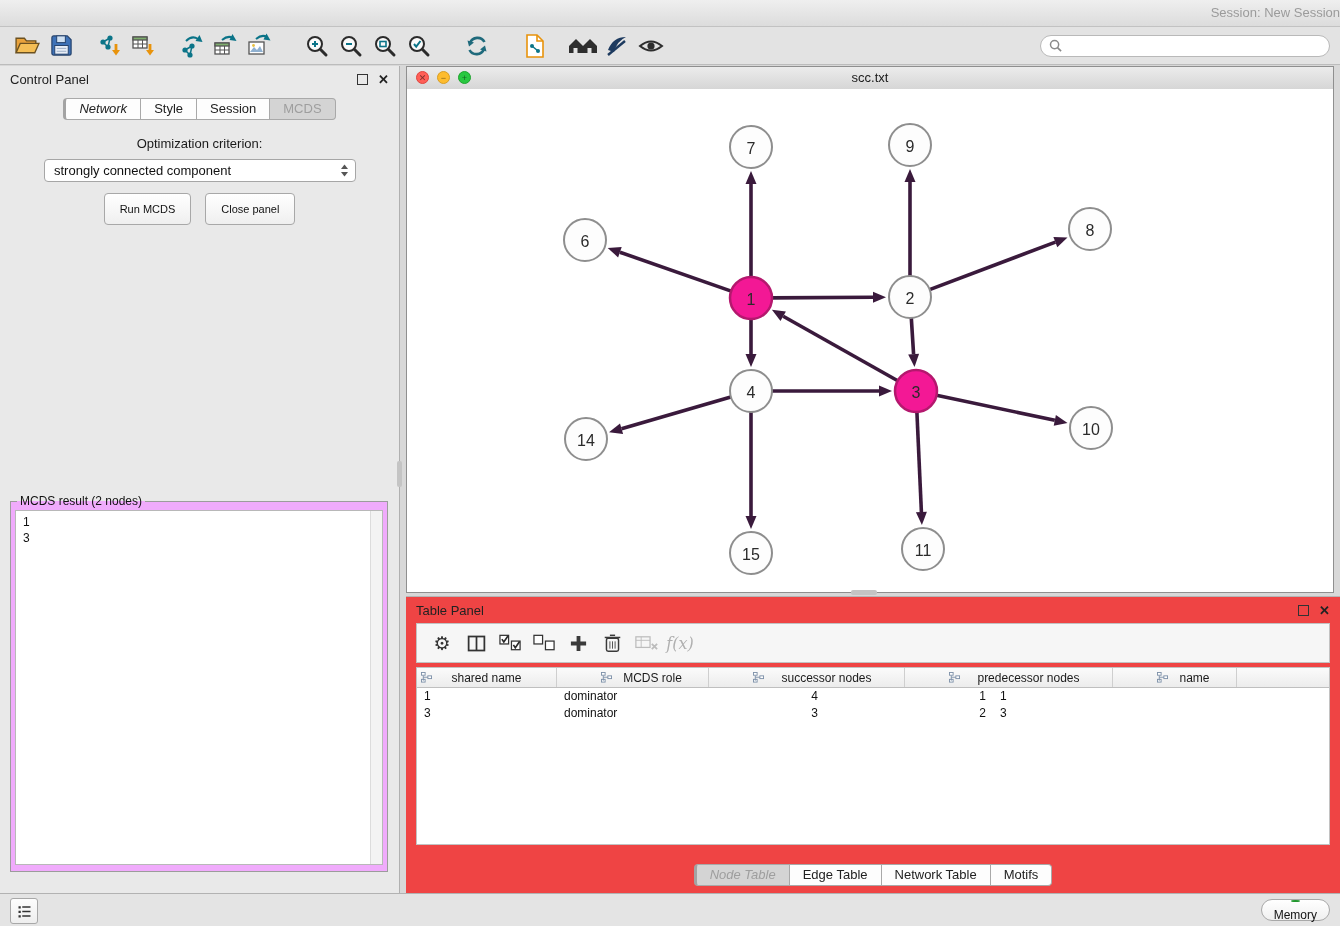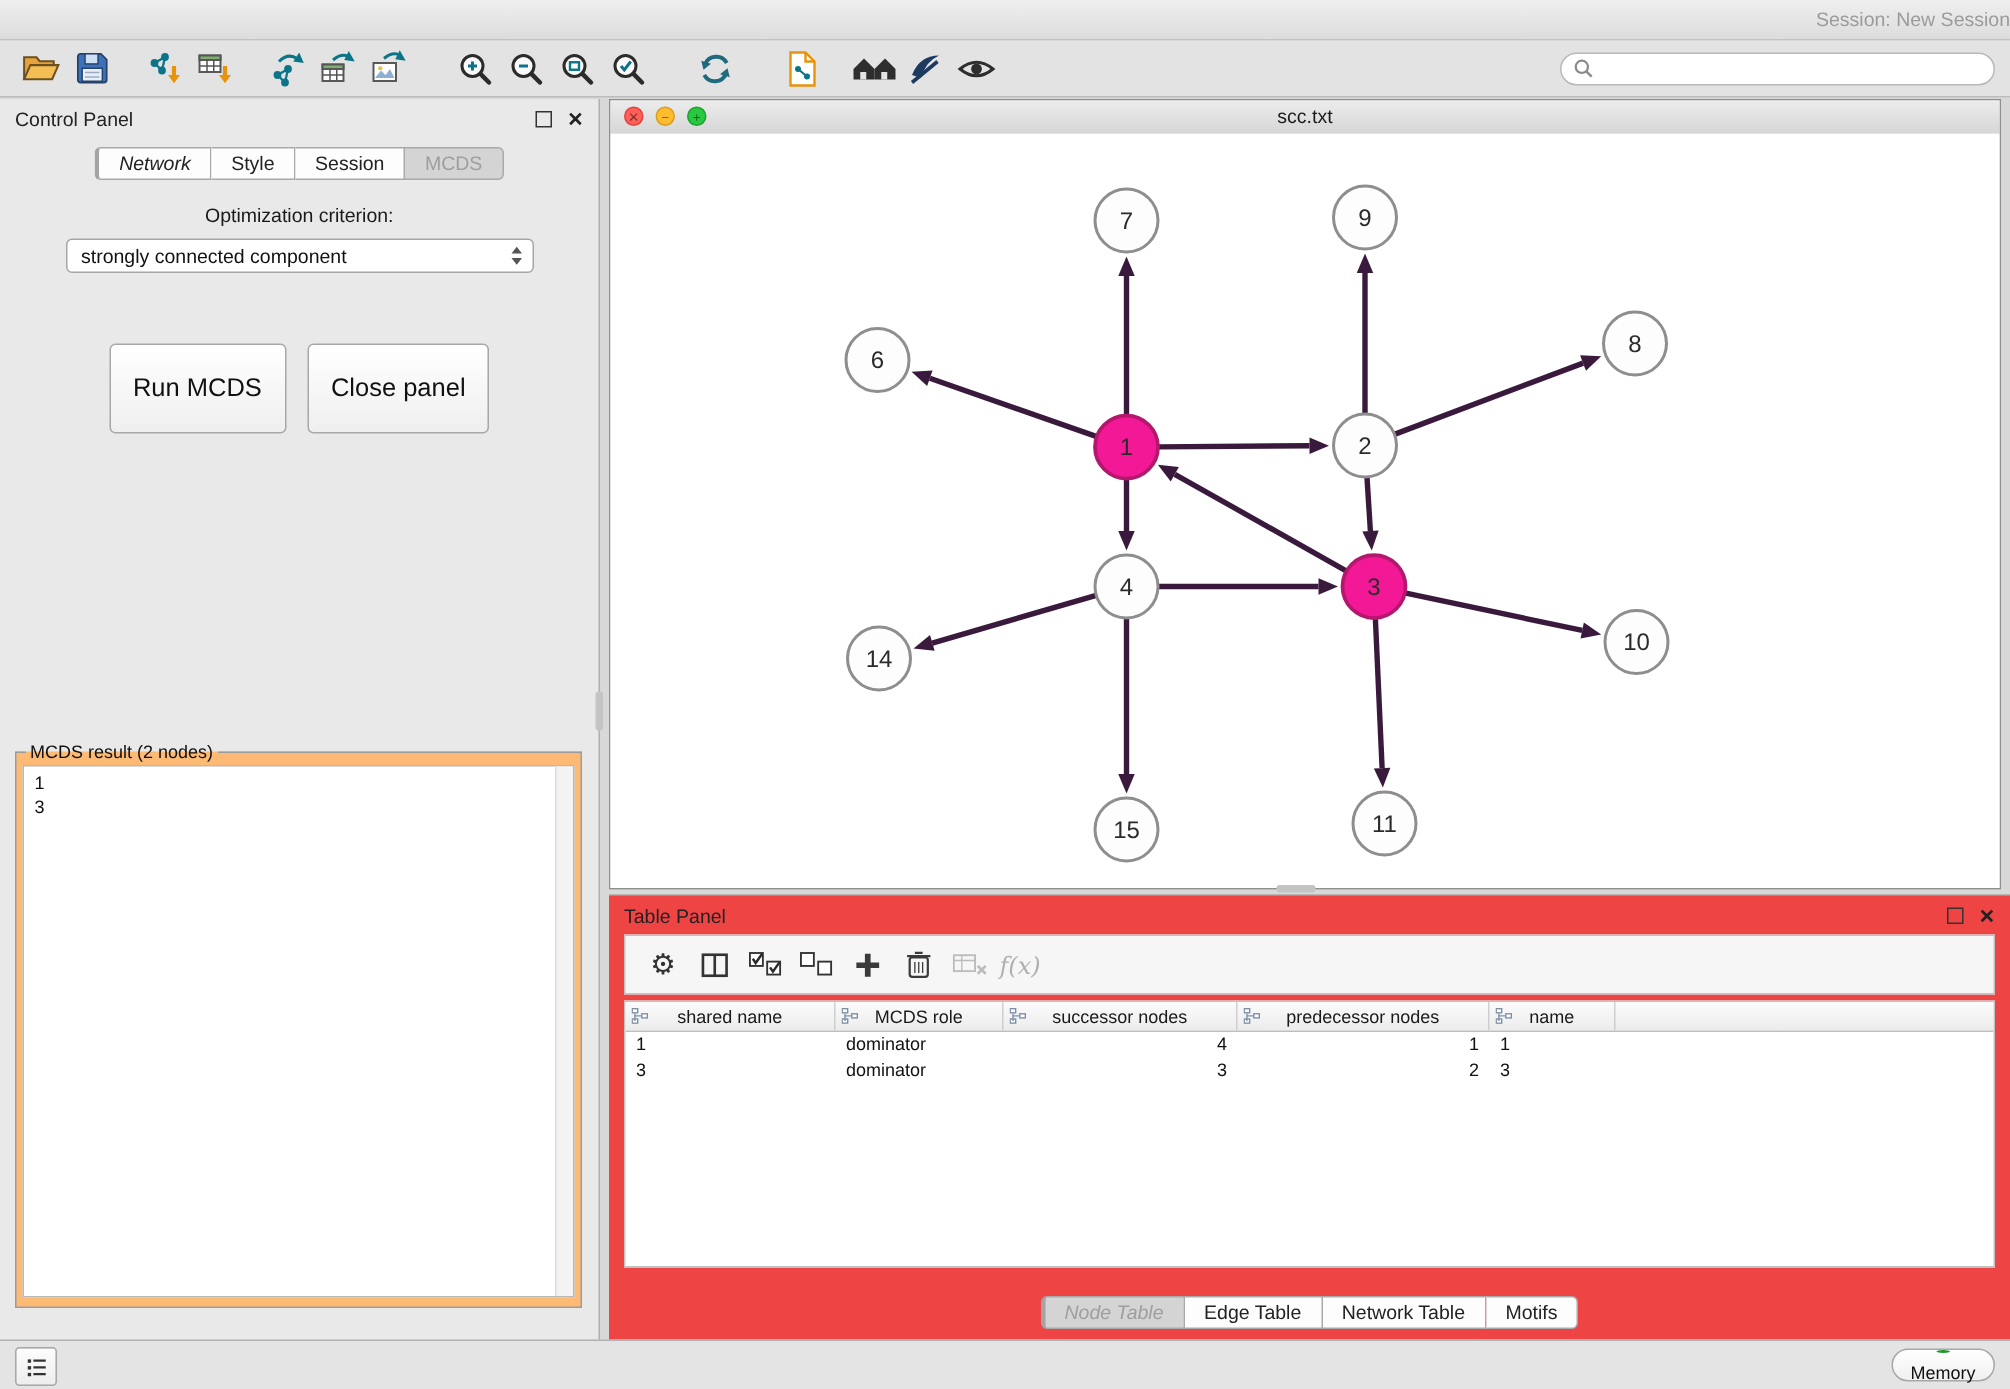--- a/index.html
+++ b/index.html
@@ -44,25 +44,25 @@
   .opt-label { position:absolute; top:70px; left:0; right:0; text-align:center; font-size:13px; color:#1a1a1a; }
   .combo {
     position:absolute; top:93px; left:44px; width:312px; height:23px;
     border:1px solid #a6a6a6; border-radius:4px; background:#fff;
     display:flex; align-items:center; padding:0 6px 0 9px; box-sizing:border-box; font-size:13px; color:#111;
   }
   .combo .arrows { margin-left:auto; display:flex; }
   .btnrow { position:absolute; top:127px; left:0; right:0; display:flex; justify-content:center; gap:14px; }
   .btn {
     border:1px solid #a8a8a8; border-radius:4px; background:linear-gradient(#ffffff,#efefef);
-    padding:19px 15px; font-size:17px; color:#111;margin-top:36px;
+    padding:9px 15px; font-size:11px; color:#111;
   }
   .result-group {
     position:absolute; left:10px; top:428px; width:378px; height:378px;
-    border:1px solid #9c9c9c; margin:0; padding:0; box-sizing:border-box; background:#fdba74;
+    border:1px solid #9c9c9c; margin:0; padding:0; box-sizing:border-box; background:#f0abfc;
   }
   .result-group legend { font-size:12px; color:#111; margin-left:6px; padding:0 3px; }
   .result-list {
     position:absolute; top:2px; left:4px; right:4px; bottom:6px;
     background:#fff; border:1px solid #b8b8b8; font-size:12px; color:#111; padding:3px 0 0 7px; box-sizing:border-box;
   }
   .result-item { line-height:16px; }
   .result-scroll { position:absolute; top:0; right:0; bottom:0; width:11px; background:#f3f3f3; border-left:1px solid #dcdcdc; }
   
   .workspace { position:absolute; left:401px; top:0; right:0; height:828px; }
@@ -86,21 +86,21 @@
   
   .table-panel { position:absolute; left:5px; top:530px; right:0; height:298px; background:#ef4444; border-top:1px solid #b5b5b5; box-sizing:border-box; }
   .table-toolbar {
     position:absolute; top:26px; left:10px; right:10px; height:40px;
     border:1px solid #c2c2c2; background:#f6f6f6; display:flex; align-items:center; gap:4px; padding:0 10px; box-sizing:border-box;
   }
   .ttbtn { width:30px; height:30px; display:flex; align-items:center; justify-content:center; }
   .gear-glyph { font-size:19px; color:#333; font-family:"DejaVu Sans", sans-serif; }
   .fx-label { font-family:"DejaVu Serif", serif; font-style:italic; font-size:16px; color:#b0b0b0; }
   .table-box { position:absolute; top:70px; left:10px; right:10px; height:176px; border:1px solid #c2c2c2; background:#fff; overflow:hidden; }
-  .thead { display:flex; height:19px; border-bottom:1px solid #bfbfbf; background:linear-gradient(#fbfbfb,#ececec); }
+  .thead { display:flex; height:19px; border-bottom:1px solid #bfbfbf; background:linear-gradient(#fbfbfb,#ececec);gap:40px; }
   .th { position:relative; border-right:1px solid #cfcfcf; box-sizing:border-box; font-size:12px; color:#1a1a1a;
         display:flex; align-items:center; justify-content:center; }
   .th-icon { position:absolute; left:4px; top:4px; }
   .trow { display:flex; height:17px; }
   .td { box-sizing:border-box; padding:1px 7px 0 7px; font-size:12px; color:#111; overflow:hidden; white-space:nowrap; }
   .table-tabs { position:absolute; bottom:8px; left:0; right:0; display:flex; justify-content:center; }
   
   .statusbar { position:absolute; bottom:0; left:0; right:0; height:32px; background:#e4e4e4; border-top:1px solid #b2b2b2; }
   .list-btn {
     position:absolute; left:10px; top:4px; width:26px; height:24px;

